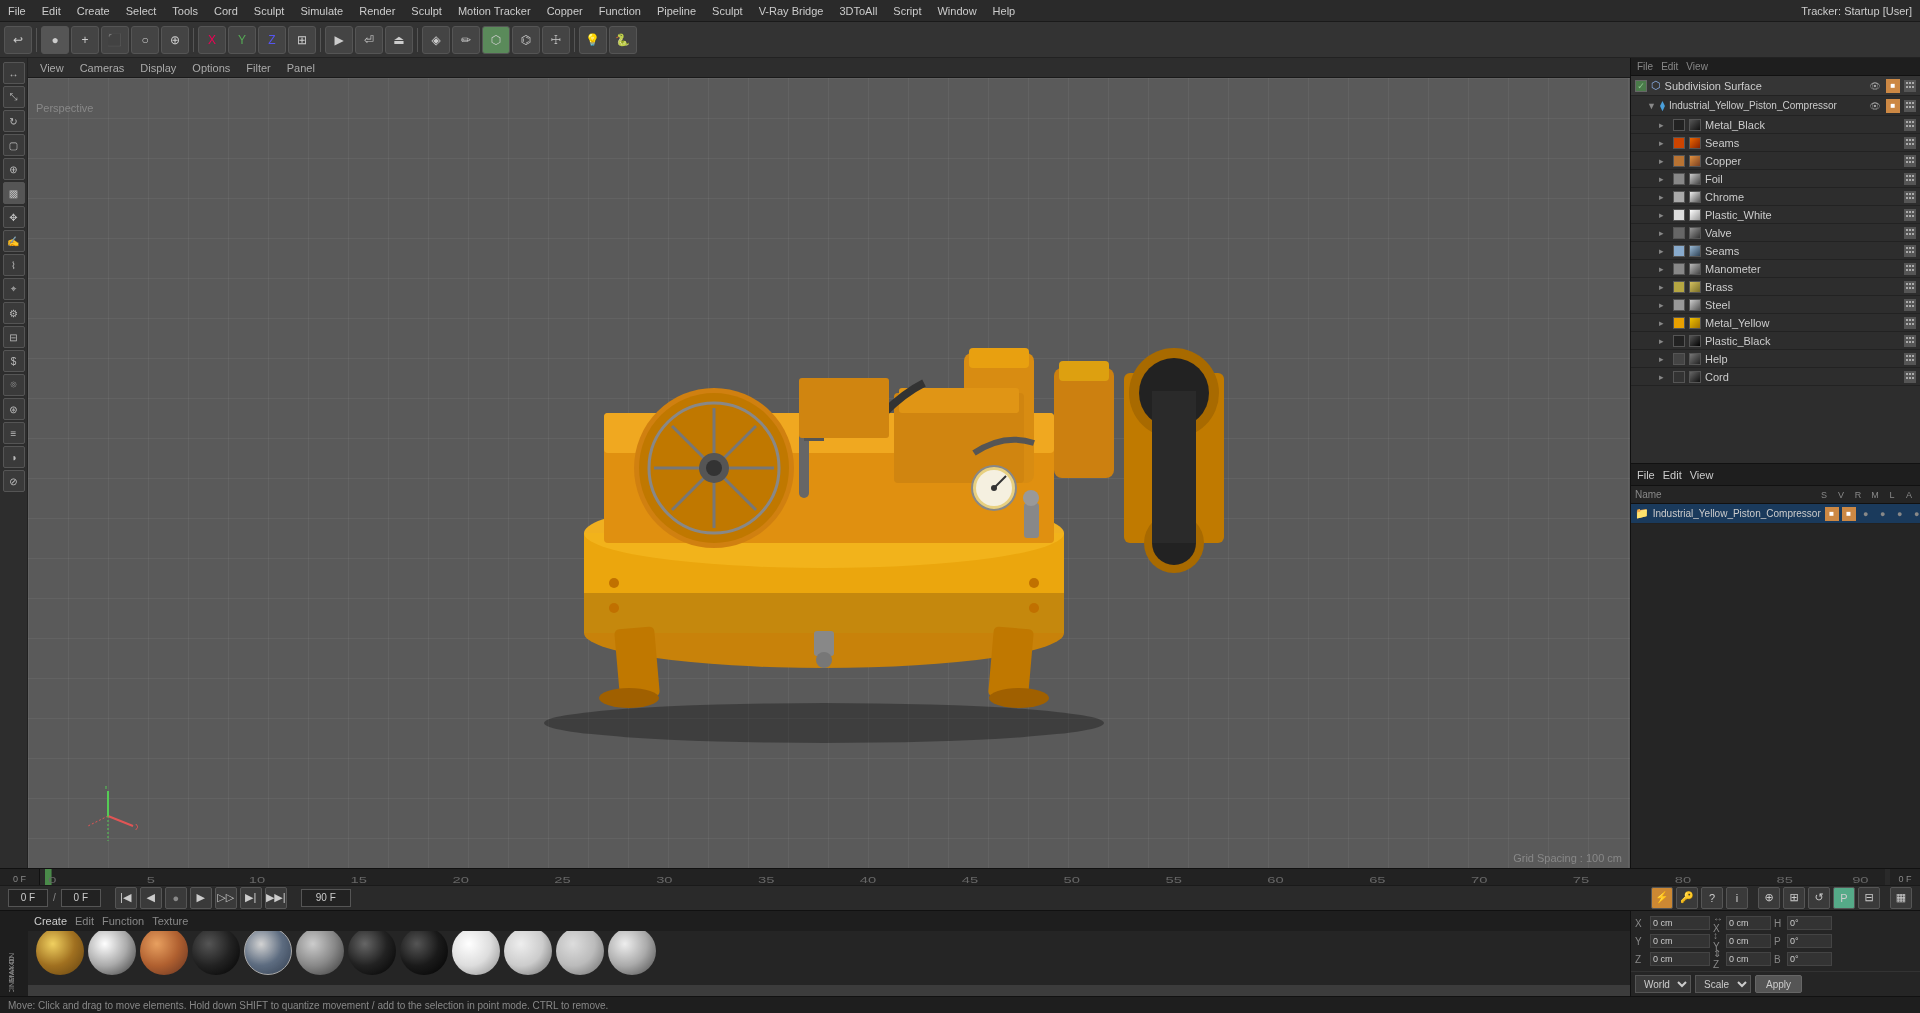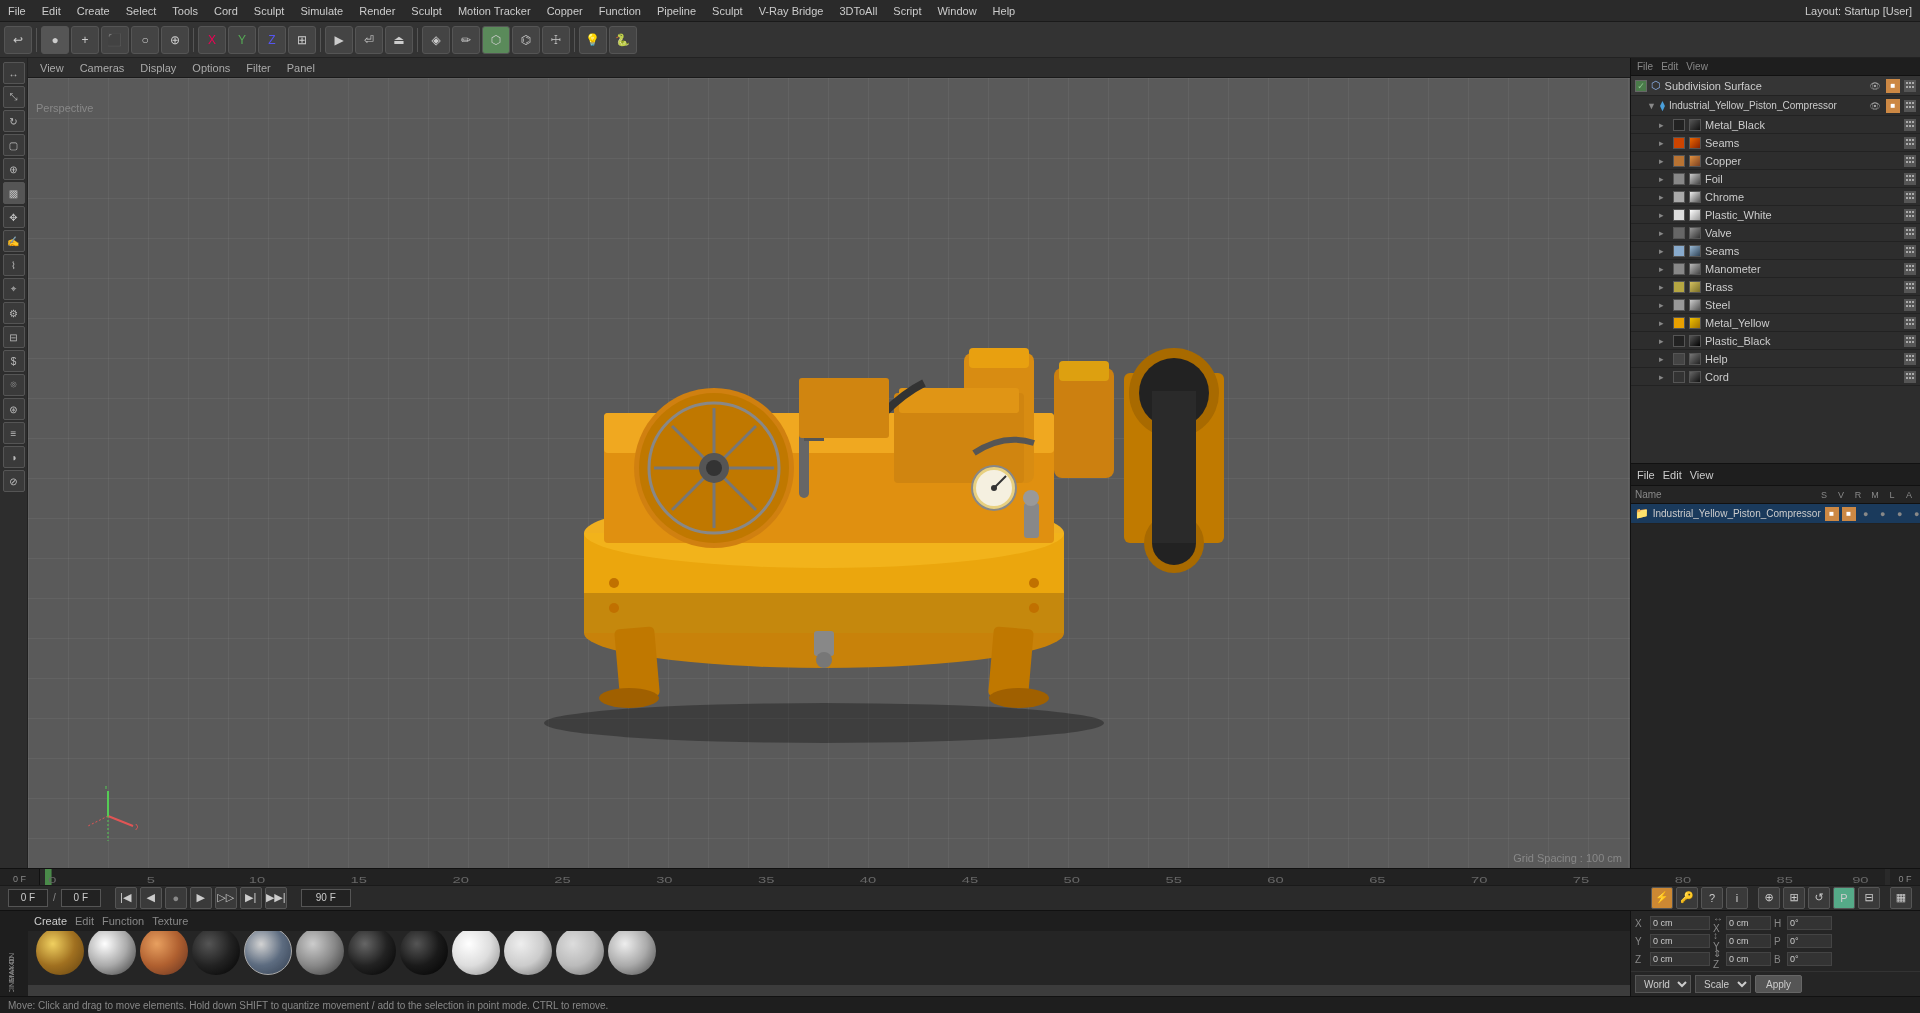--- a/index.html
+++ b/index.html
@@ -224,21 +224,21 @@
   <span>Motion Tracker</span>
   <span>Copper</span>
   <span>Function</span>
   <span>Pipeline</span>
   <span>Sculpt</span>
   <span>V-Ray Bridge</span>
   <span>3DToAll</span>
   <span>Script</span>
   <span>Window</span>
   <span>Help</span>
-  <span id="layout-label">Layout: Startup [User]</span>
+  <span id="layout-label">Tracker: Startup [User]</span>
 </div>
 
 <div id="toolbar">
   <div class="toolbar-btn">↩</div>
   <div class="toolbar-separator"></div>
   <div class="toolbar-btn" style="background:#555;">●</div>
   <div class="toolbar-btn">+</div>
   <div class="toolbar-btn">⬛</div>
   <div class="toolbar-btn">○</div>
   <div class="toolbar-btn">⊕</div>

